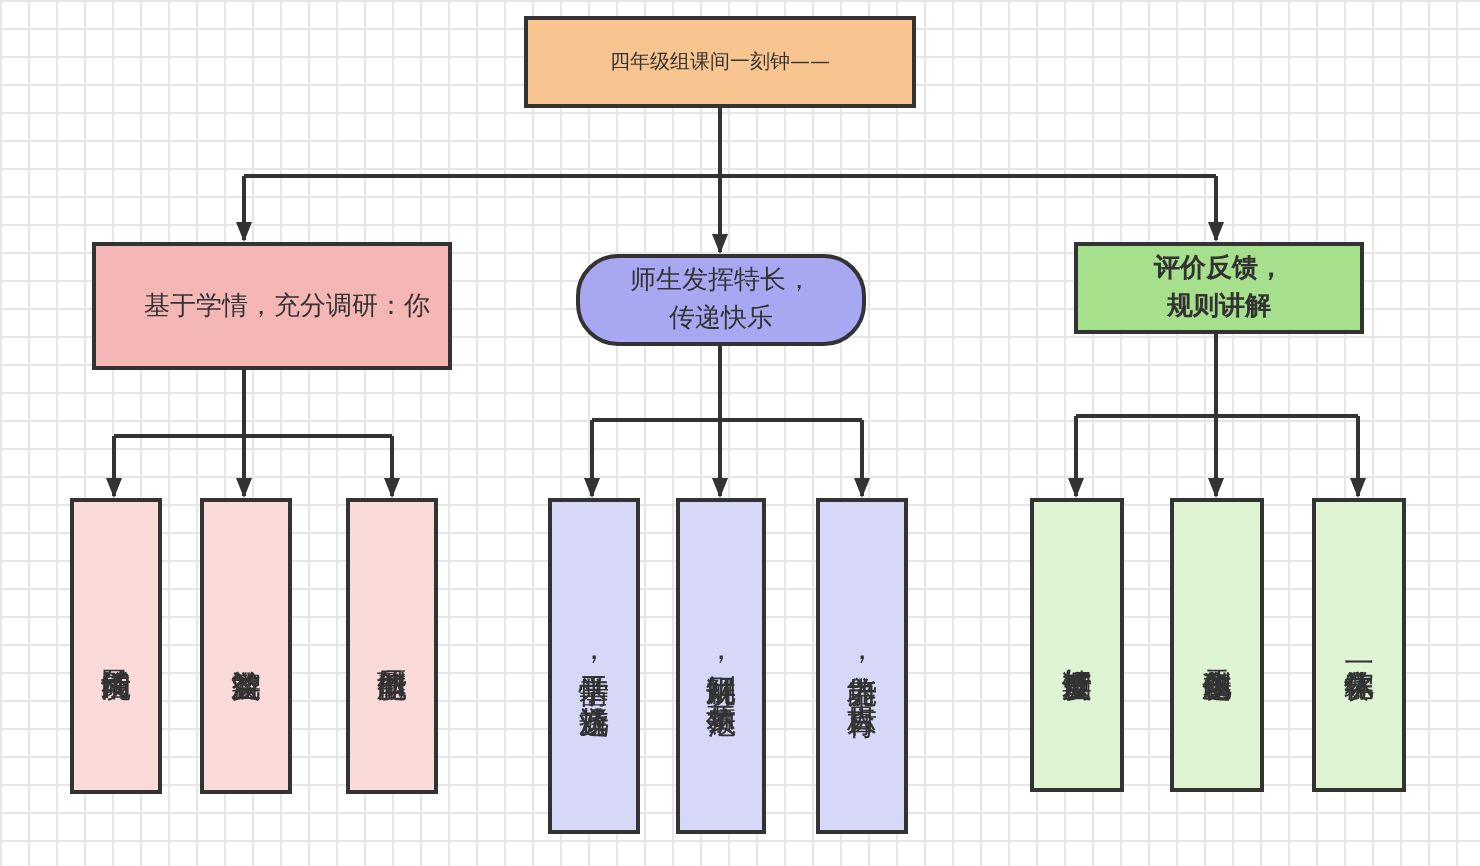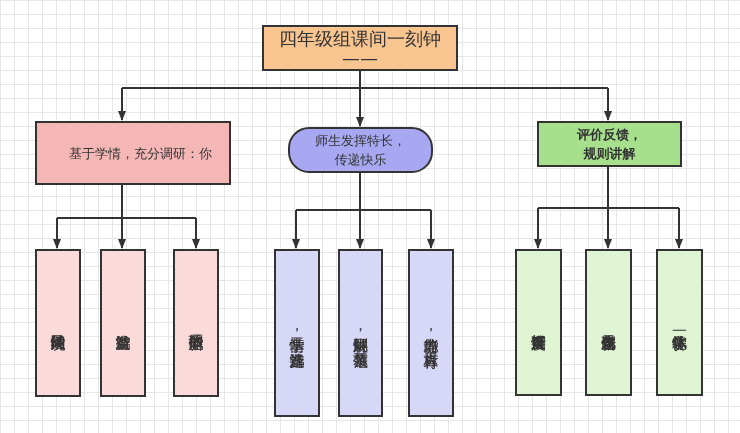--- a/index.html
+++ b/index.html
@@ -68,27 +68,27 @@
     <path d="M431,210 L431,248" marker-end="url(#arr)"></path>
 
     <path d="M608,166 L608,208"></path>
     <path d="M538,208 L679,208"></path>
     <path d="M538,208 L538,248" marker-end="url(#arr)"></path>
     <path d="M608,208 L608,248" marker-end="url(#arr)"></path>
     <path d="M679,208 L679,248" marker-end="url(#arr)"></path>
   </g>
 </svg>
 
-<div class="box root" style="left:262px; top:8px; width:196px; height:46px; font-size:18px;margin-top:17px;">
+<div class="box root" style="left:262px; top:8px; width:196px; height:46px; font-size:10px;">
   <div>
     <div>四年级组课间一刻钟——</div>
   </div>
 </div>
 
-<div class="box pink" style="left:35px; top:121px; width:196px; height:64px;padding-left:15px;">
+<div class="box pink" style="left:46px; top:121px; width:180px; height:64px;padding-left:15px;">
   <div>
     <div>基于学情，充分调研：你</div>
   </div>
 </div>
 
 <div class="box blue" style="left:288px; top:127px; width:145px; height:46px;">
   <div>
     <div>师生发挥特长，</div>
     <div>传递快乐</div>
   </div>

